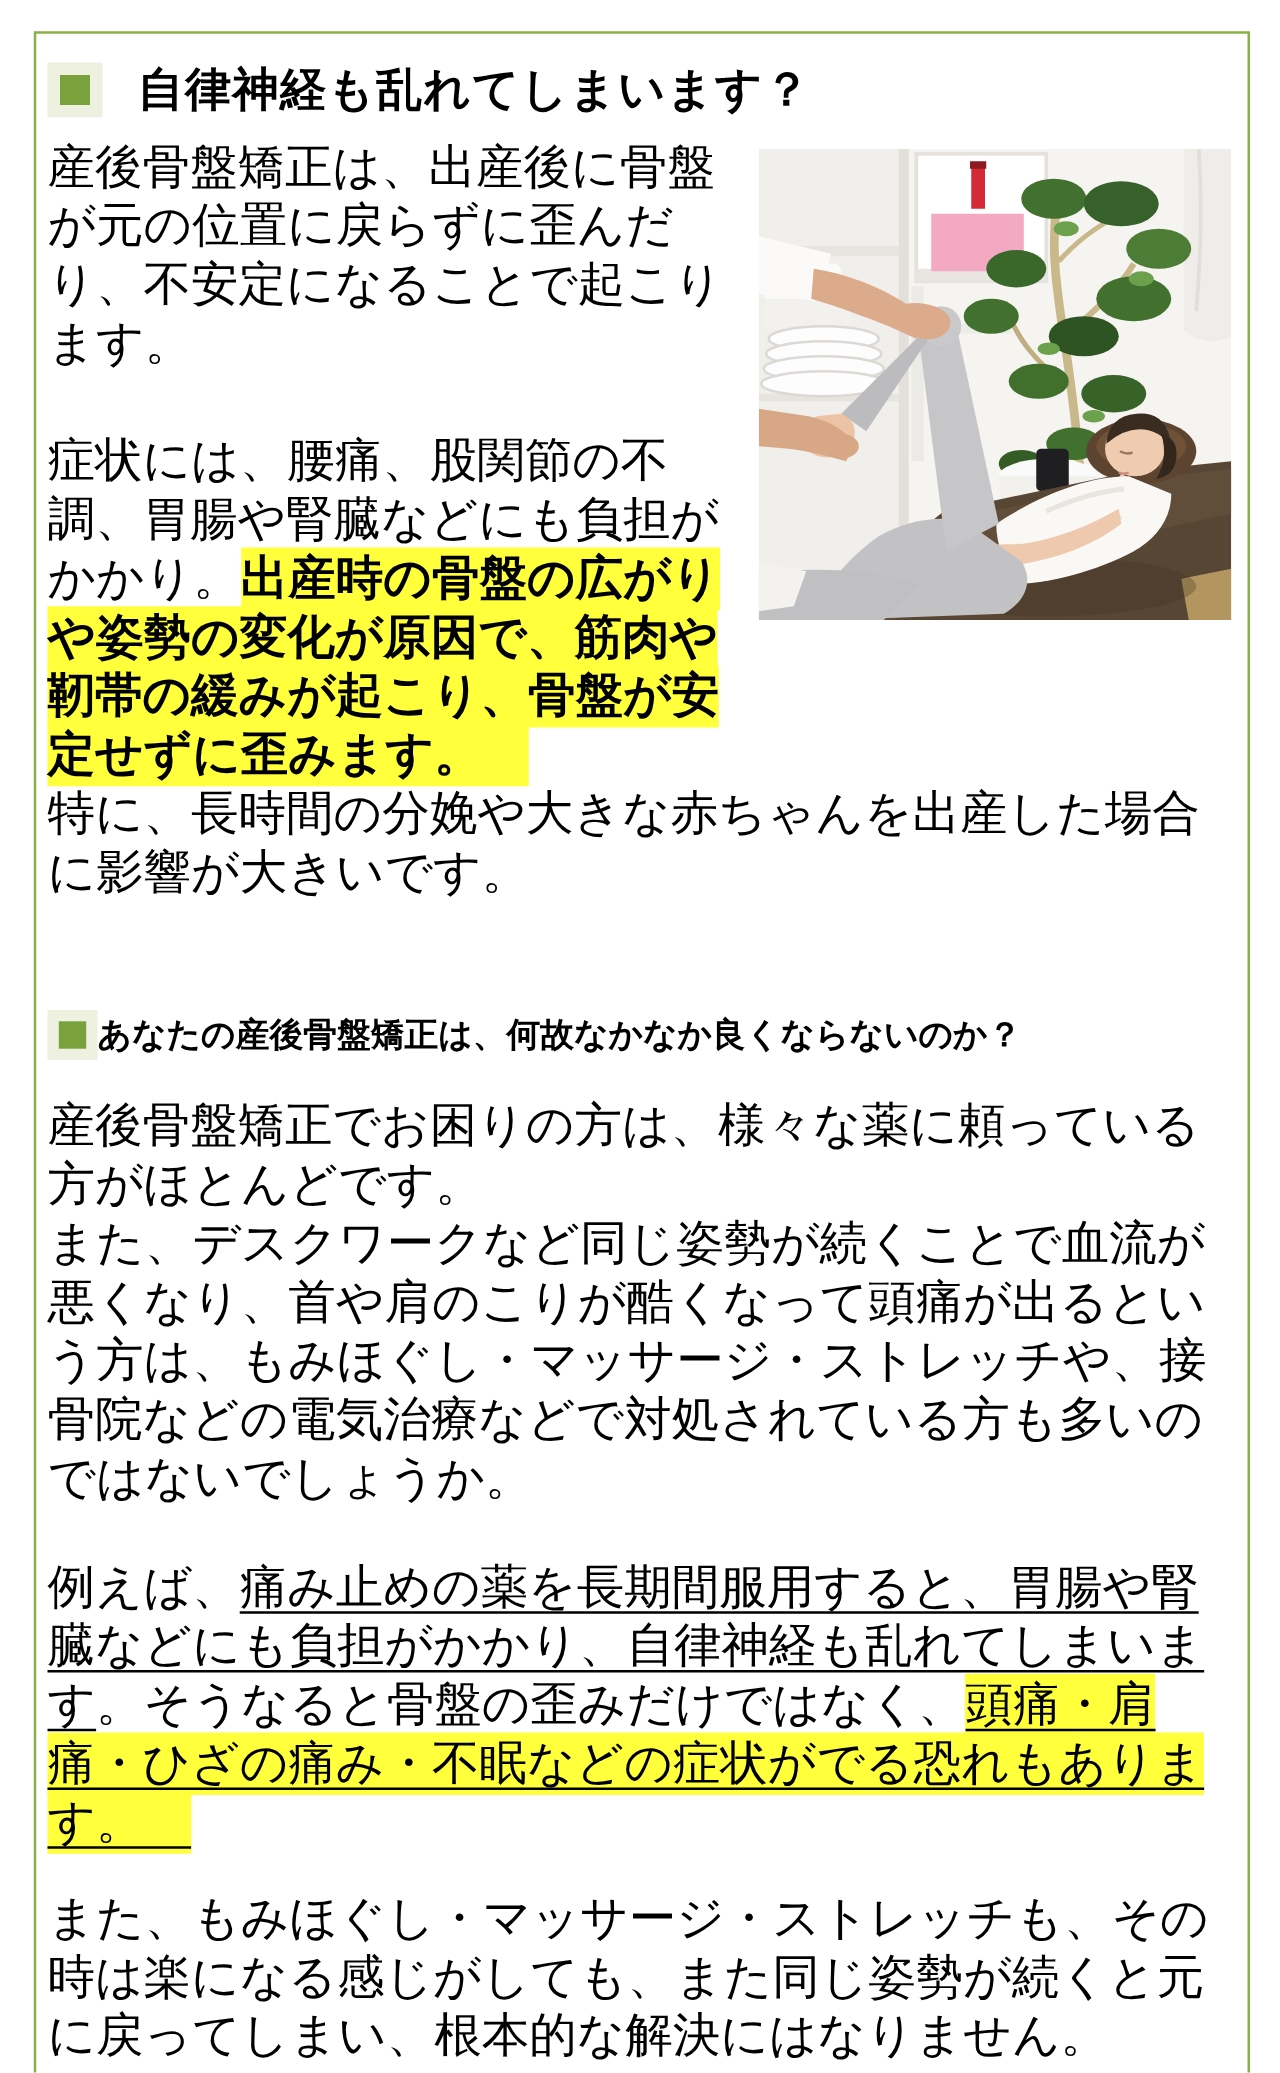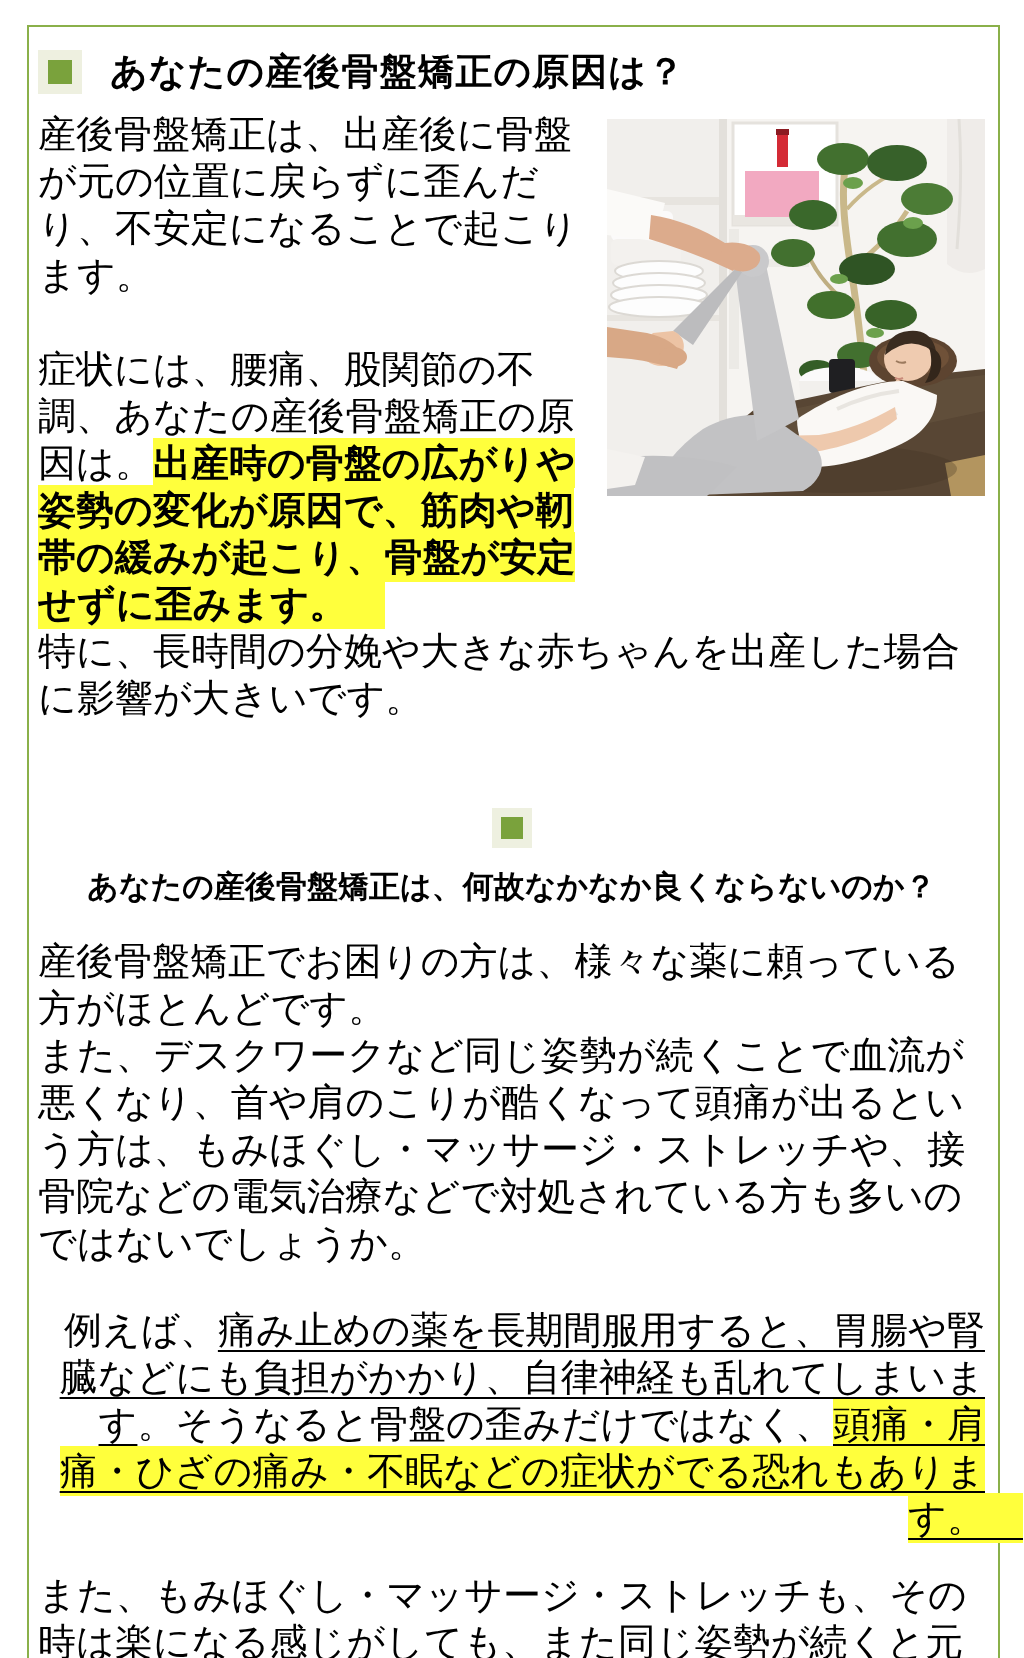--- a/index.html
+++ b/index.html
@@ -15,33 +15,33 @@
     border: 2px solid #8ab04a;
     padding: 20px 13px 40px 9px;
   }
   
   .h1 {
     display: flex; align-items: center; gap: 28px;
     margin: 0 0 14px 0;
     font-size: 37px; font-weight: 700; letter-spacing: 1px;
   }
   .h2 {
-    display: flex; align-items: center; gap: 18px;
+    display: flex; align-items: center; gap: 0;
     margin: 0 0 30px 0;
-    font-size: 31px; font-weight: 700; flex-direction: column;
+    font-size: 27px; font-weight: 700;
   }
   .icon-sq { background: #eef0e0; padding: 10px; display: inline-block; line-height: 0; flex: 0 0 auto; }
   .icon-sq .mid { display: block; width: 18px; height: 18px; background: #fff; border: 12px solid #7aa23c; }
   .icon-sq.small { padding: 9px; }
   .icon-sq.small .mid { width: 16px; height: 16px; border-width: 11px; }
   
   .para { font-size: 38px; line-height: 47px; margin: 0; }
   .mb-line { margin-bottom: 47px; }
   .mb-40 { margin-bottom: 40px; }
-  .mb-30 { margin-bottom: 30px; text-align: right; }
+  .mb-30 { margin-bottom: 30px; }
   .clear-r { clear: right; }
   .hl { background: #ffff3c; padding: 4px 0; font-family: Liberation Serif, serif; }
   .b { font-weight: 700; }
   .ul { text-decoration: underline; text-decoration-thickness: 2px; text-underline-offset: 7px; }
   
   .photo { float: right; width: 378px; height: 377px; margin: 8px 0 40px 20px; }
   .photo svg { display: block; }
   
   .sec2 { margin-top: 86px; }
   
@@ -59,21 +59,21 @@
 </style>
 </head>
 <body>
 
 <div class="frame">
 
   <h2 class="h1">
     <span class="icon-sq">
         <span class="mid"></span>
       </span>
-    <span>あなたの産後骨盤矯正の原因は？</span>
+    <span>自律神経も乱れてしまいます？</span>
   </h2>
 
   <div>
     <div class="photo">
       <svg viewBox="0 0 378 377" width="378" height="377" xmlns="http://www.w3.org/2000/svg">
         <rect width="378" height="377" fill="#f6f4f1"></rect>
 
         <rect x="0" y="0" width="118" height="377" fill="#f1efec"></rect>
         <rect x="112" y="0" width="8" height="330" fill="#e3e0db"></rect>
         <rect x="0" y="78" width="112" height="8" fill="#e7e4df"></rect>
@@ -159,21 +159,21 @@
         <path d="M0,70 L58,84 L48,122 L0,116 Z" fill="#fbfaf8"></path>
         <path d="M44,96 C70,100 96,110 118,124 L136,136 L126,152 L104,142 C84,134 62,126 42,120 Z" fill="#dcab8c"></path>
         <path d="M118,124 C132,122 146,126 152,134 C156,142 150,150 140,152 C130,154 118,148 112,140 Z" fill="#dcab8c"></path>
         <path d="M0,208 L40,214 C58,218 70,226 76,236 L70,250 C56,246 40,242 24,240 L0,238 Z" fill="#d8a886"></path>
         <ellipse cx="66" cy="238" rx="14" ry="10" fill="#d8a886"></ellipse>
       </svg>
     </div>
 
     <p class="para mb-line">産後骨盤矯正は、出産後に骨盤が元の位置に戻らずに歪んだり、不安定になることで起こります。</p>
 
-    <p class="para"><span>症状には、腰痛、股関節の不調、あなたの産後骨盤矯正の原因は。</span><span class="hl b">出産時の骨盤の広がりや姿勢の変化が原因で、筋肉や靭帯の緩みが起こり、骨盤が安定せずに歪みます。　</span></p>
+    <p class="para"><span>症状には、腰痛、股関節の不調、胃腸や腎臓などにも負担がかかり。</span><span class="hl b">出産時の骨盤の広がりや姿勢の変化が原因で、筋肉や靭帯の緩みが起こり、骨盤が安定せずに歪みます。　</span></p>
 
     <p class="para clear-r">特に、長時間の分娩や大きな赤ちゃんを出産した場合に影響が大きいです。</p>
   </div>
 
   <div class="sec2">
     <h2 class="h2">
       <span class="icon-sq small">
           <span class="mid"></span>
         </span>
       <span>あなたの産後骨盤矯正は、何故なかなか良くならないのか？</span>

